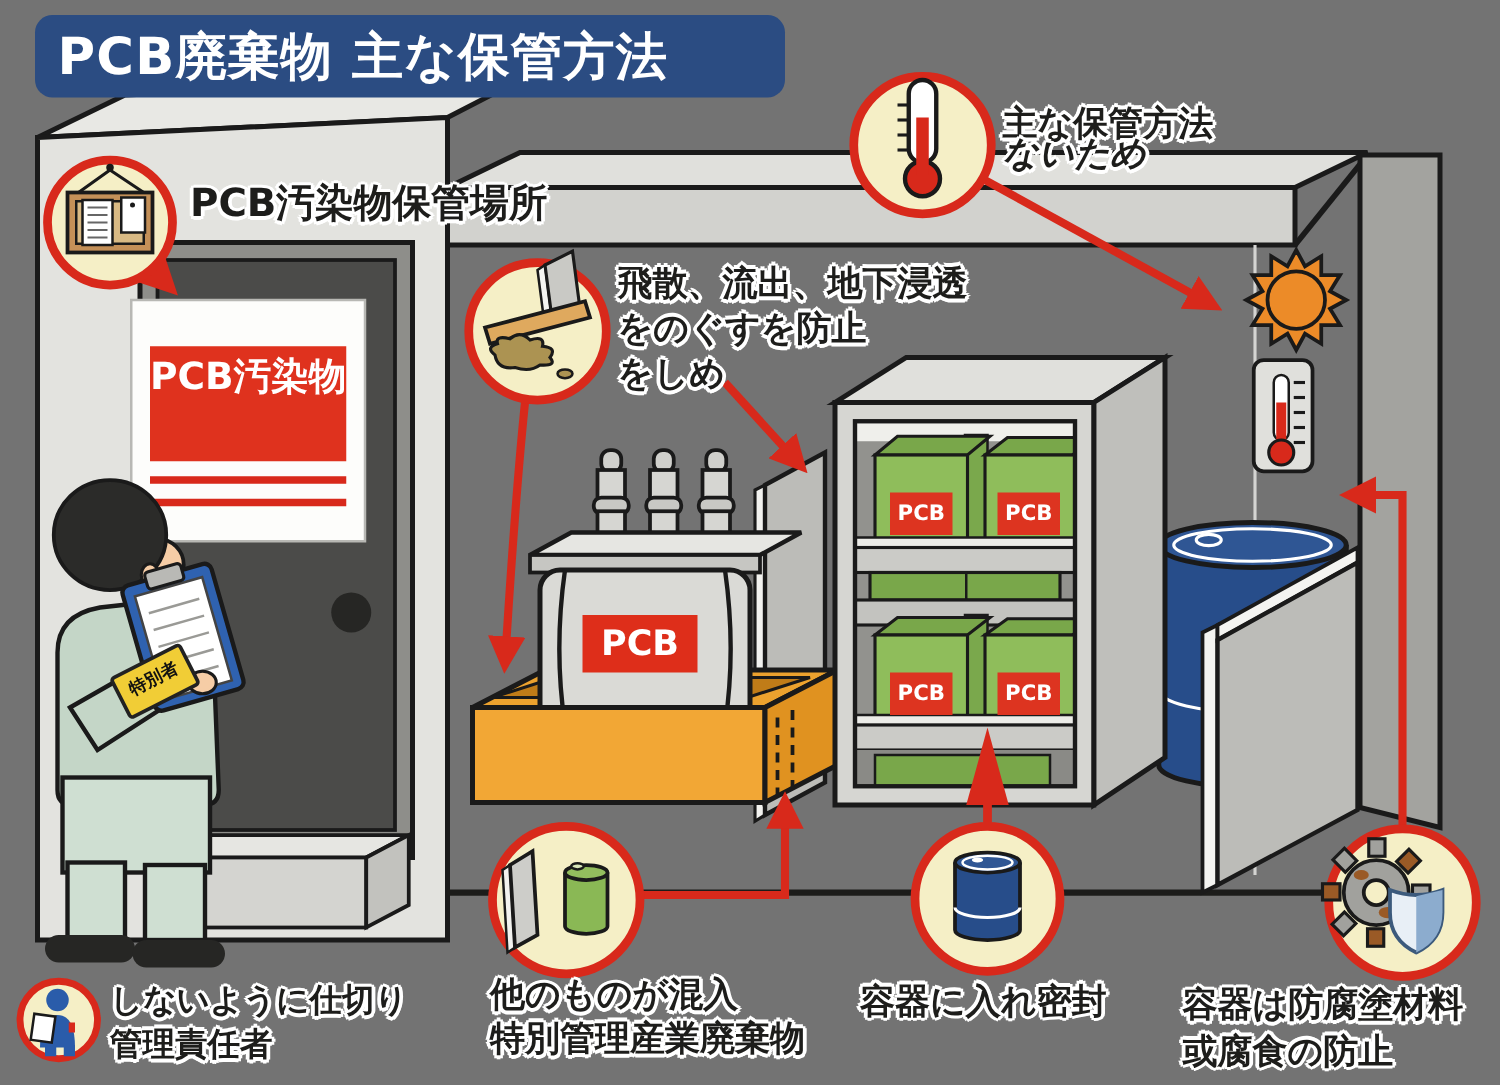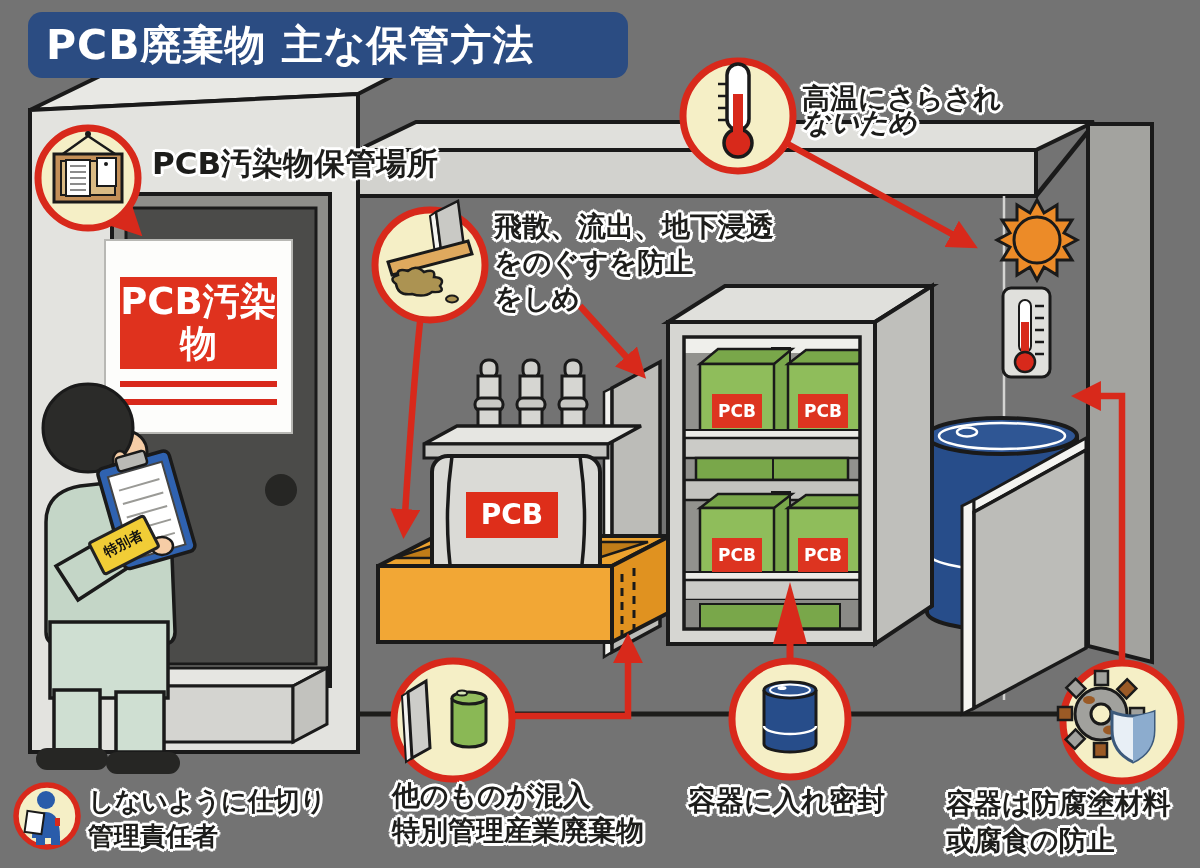--- a/index.html
+++ b/index.html
@@ -7,21 +7,21 @@
          font-family:"DejaVu Sans","Liberation Sans",sans-serif;}
   .stage svg{position:absolute;left:0;top:0;}
   .olabel{position:absolute;font-weight:bold;color:#1d1d1b;white-space:nowrap;line-height:1.1;
     text-shadow:-2px -2px 0 #fff,2px -2px 0 #fff,-2px 2px 0 #fff,2px 2px 0 #fff,
                 -3px 0 0 #fff,3px 0 0 #fff,0 -3px 0 #fff,0 3px 0 #fff;}
   .f28{font-size:28px;} .f26{font-size:26px;} .f31{font-size:31px;}
   .title-banner{position:absolute;left:28px;top:12px;width:600px;height:66px;background:#2b4c82;
     border-radius:14px;color:#fff;font-weight:bold;font-size:41px;line-height:66px;
     padding-left:18px;box-sizing:border-box;letter-spacing:1px;}
   .door-sign{position:absolute;left:120px;top:277px;width:157px;height:92px;background:#df321e;
-    color:#fff;font-weight:bold;font-size:37px;text-align:center;line-height:42px;padding-top:4px;
+    color:#fff;font-weight:bold;font-size:30px;text-align:center;line-height:42px;padding-top:4px;
     box-sizing:border-box;}
   .pcb-big{position:absolute;left:466px;top:492px;width:92px;height:46px;background:#de2e1a;
     color:#fff;font-weight:bold;font-size:28px;text-align:center;line-height:46px;}
   .pcb-box{position:absolute;width:50px;height:34px;background:#dd3420;color:#fff;font-weight:bold;
     font-size:17px;text-align:center;line-height:34px;}
   .armband{position:absolute;left:92px;top:526px;width:58px;height:32px;background:#f1cd36;
     border:3px solid #222;border-radius:4px;transform:rotate(-27deg);color:#111;font-weight:bold;
     font-size:14px;text-align:center;line-height:28px;}
 </style>
 </head>
@@ -319,21 +319,21 @@
 </svg>
 
 <div class="title-banner">PCB廃棄物 主な保管方法</div>
 
 <div class="olabel f31" style="left:152px;top:146px;">PCB汚染物保管場所</div>
 
 <div class="door-sign">
   <div>PCB汚染物</div>
 </div>
 
-<div class="olabel f28" style="left:802px;top:84px;">高温にさらされ</div>
+<div class="olabel f28" style="left:802px;top:84px;">主な保管方法</div>
 <div class="olabel f28" style="left:802px;top:108px;font-style:italic;">ないため</div>
 
 <div class="olabel f28" style="left:494px;top:212px;">飛散、流出、地下浸透</div>
 <div class="olabel f28" style="left:494px;top:248px;">をのぐすを防止</div>
 <div class="olabel f28" style="left:494px;top:284px;">をしめ</div>
 
 <div class="olabel f28" style="left:392px;top:781px;">他のものが混入</div>
 <div class="olabel f28" style="left:392px;top:816px;">特別管理産業廃棄物</div>
 
 <div class="olabel f28" style="left:688px;top:786px;">容器に入れ密封</div>

